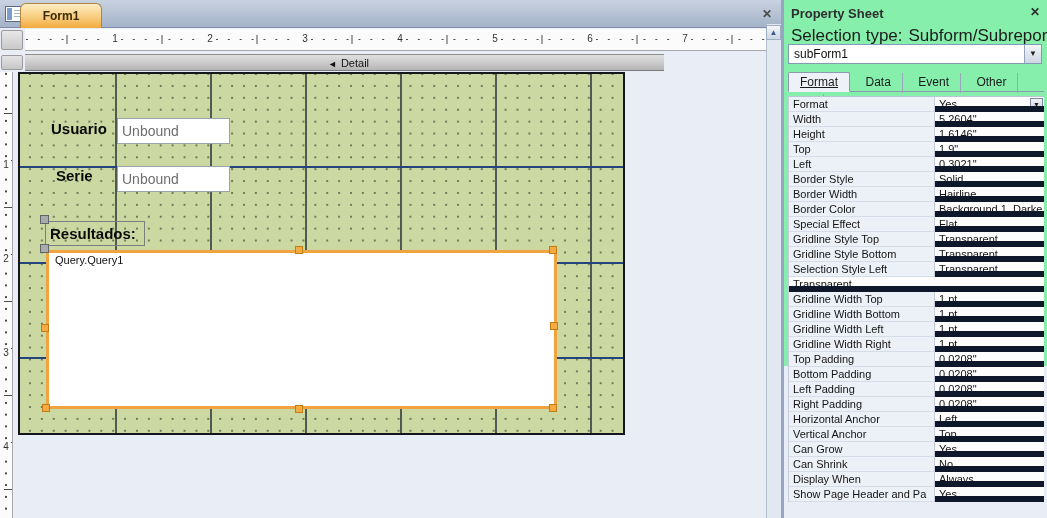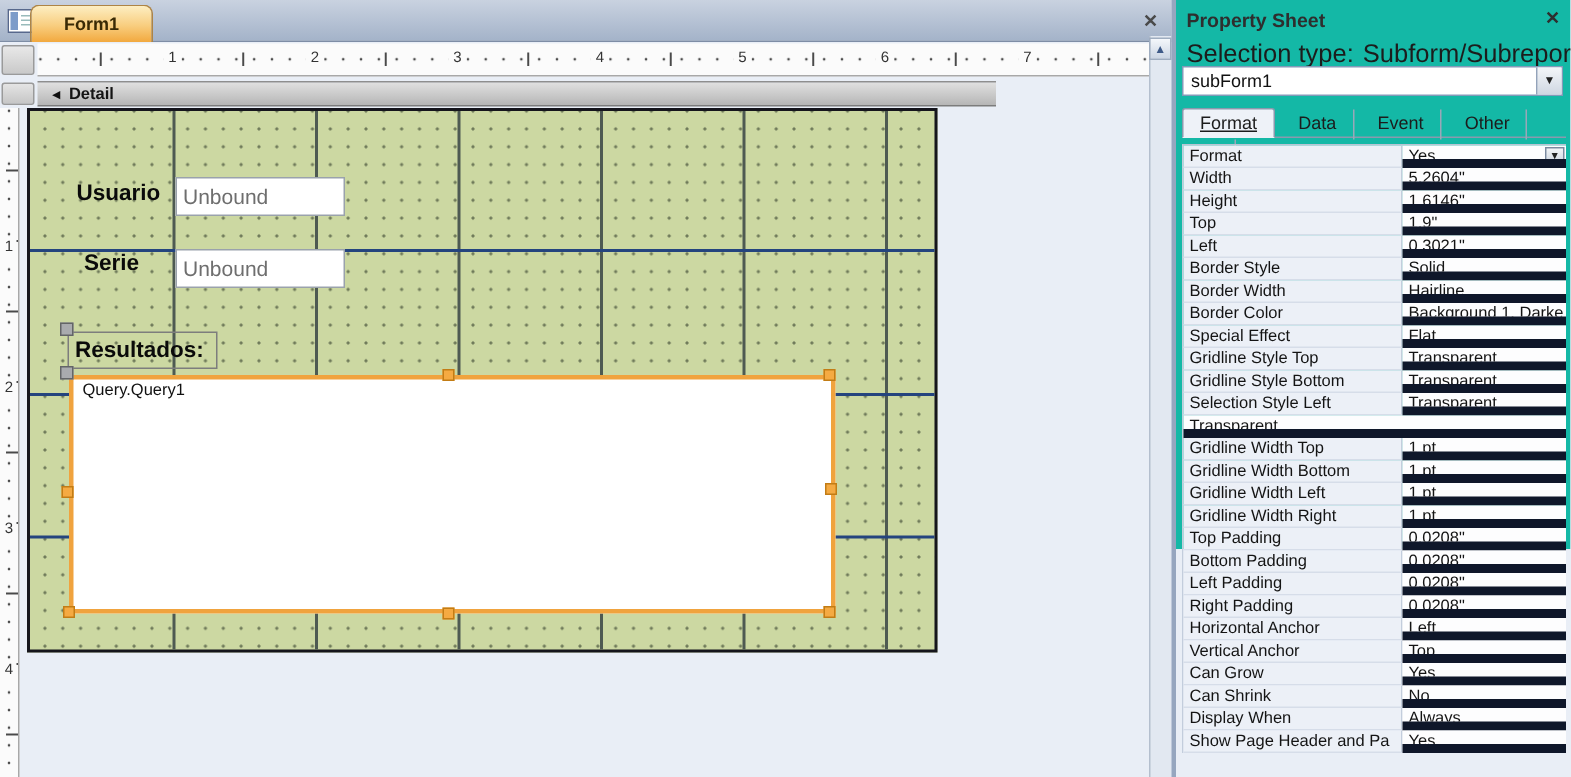--- a/index.html
+++ b/index.html
@@ -35,21 +35,21 @@
   .hnum { position:absolute; top:4px; width:12px; text-align:center; font-size:10px; color:#333; background:#fbfbfb; }
   .hnum:nth-of-type(1){left:84px} .hnum:nth-of-type(2){left:179px} .hnum:nth-of-type(3){left:274px}
   .hnum:nth-of-type(4){left:369px} .hnum:nth-of-type(5){left:464px} .hnum:nth-of-type(6){left:559px}
   .hnum:nth-of-type(7){left:654px}
 
   
   .section-corner { position:absolute; left:1px; top:55px; width:22px; height:15px;
                     background:linear-gradient(#e4e4e4,#c6c6c6); border:1px solid #9a9a9a; border-radius:2px; }
   .detail-bar { position:absolute; left:25px; top:54px; width:639px; height:17px;
                 background:linear-gradient(#e0e0e0,#b6b6b6); border-top:1px solid #8e8e8e; border-bottom:1px solid #7c7c7c;
-                font-size:11px; font-weight:bold; color:#141414; line-height:16px; padding-left:8px; }
+                font-size:11px; font-weight:normal; color:#141414; line-height:16px; padding-left:8px;text-align:center; }
   .detail-arrow { font-size:9px; margin-right:4px; color:#101010; }
 
   
   .vruler { position:absolute; left:0; top:72px; width:13px; height:446px;
             background-color:#fbfbfb; border-right:1px solid #a8a8a8;
             background-image:
               radial-gradient(circle, #4a4a4a 0.8px, transparent 1.1px),
               linear-gradient(#4a4a4a 0 1px, transparent 1px);
             background-size: 100% 11.75px, 8px 47px;
             background-repeat: repeat-y, repeat-y;
@@ -80,21 +80,21 @@
   .vscroll { position:absolute; left:766px; top:24px; width:15px; height:494px;
              background:#e2e8f1; border-left:1px solid #b4bfce; }
   .scroll-up { position:absolute; left:766px; top:25px; width:15px; height:15px;
                background:linear-gradient(#f4f7fb,#ccd6e4); border:1px solid #9fadc0;
                font-size:8px; color:#3e5a88; text-align:center; line-height:14px; }
 
   
   .splitter { position:absolute; left:781px; top:0; width:3px; height:518px; background:#96a6bf; }
 
   
-  .prop-panel { position:absolute; left:784px; top:0; width:263px; height:366px; background:#14b8a6; }
+  .prop-panel { position:absolute; left:784px; top:0; width:263px; height:366px; background:#86efac; }
   .prop-title { position:absolute; left:7px; top:6px; font-size:13px; font-weight:bold; color:#2e2e2e; }
   .prop-close { position:absolute; right:5px; top:5px; width:14px; height:14px; font-size:12px; font-weight:bold;
                 color:#2e2e2e; text-align:center; line-height:14px; }
   .sel-type { position:absolute; left:7px; top:26px; font-size:17px; color:#1c1c1c; white-space:nowrap; }
   .sel-type .val { margin-left:6px; }
   .combo { position:absolute; left:4px; top:44px; width:254px; height:20px; background:#fff;
            border:1px solid #829ab8; font-size:12px; color:#111; line-height:18px; padding-left:5px; }
   .combo-btn { position:absolute; right:0; top:0; width:17px; height:18px;
                background:linear-gradient(#f4f6f9,#cfd7e2); border-left:1px solid #93a3ba;
                font-size:8px; color:#222; text-align:center; line-height:17px; }

